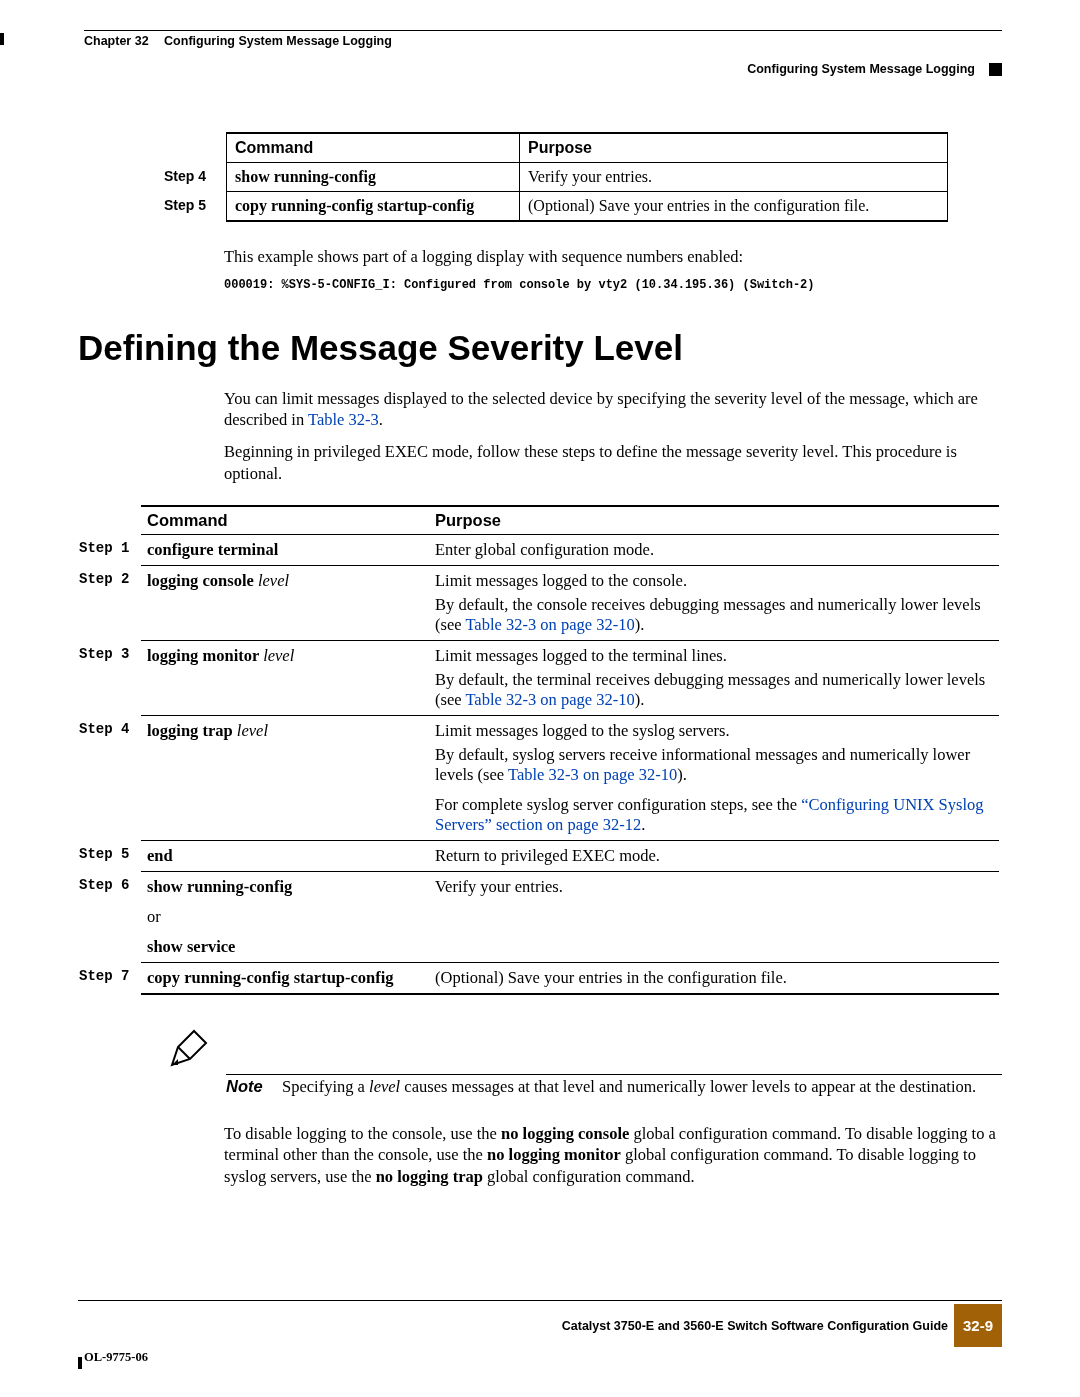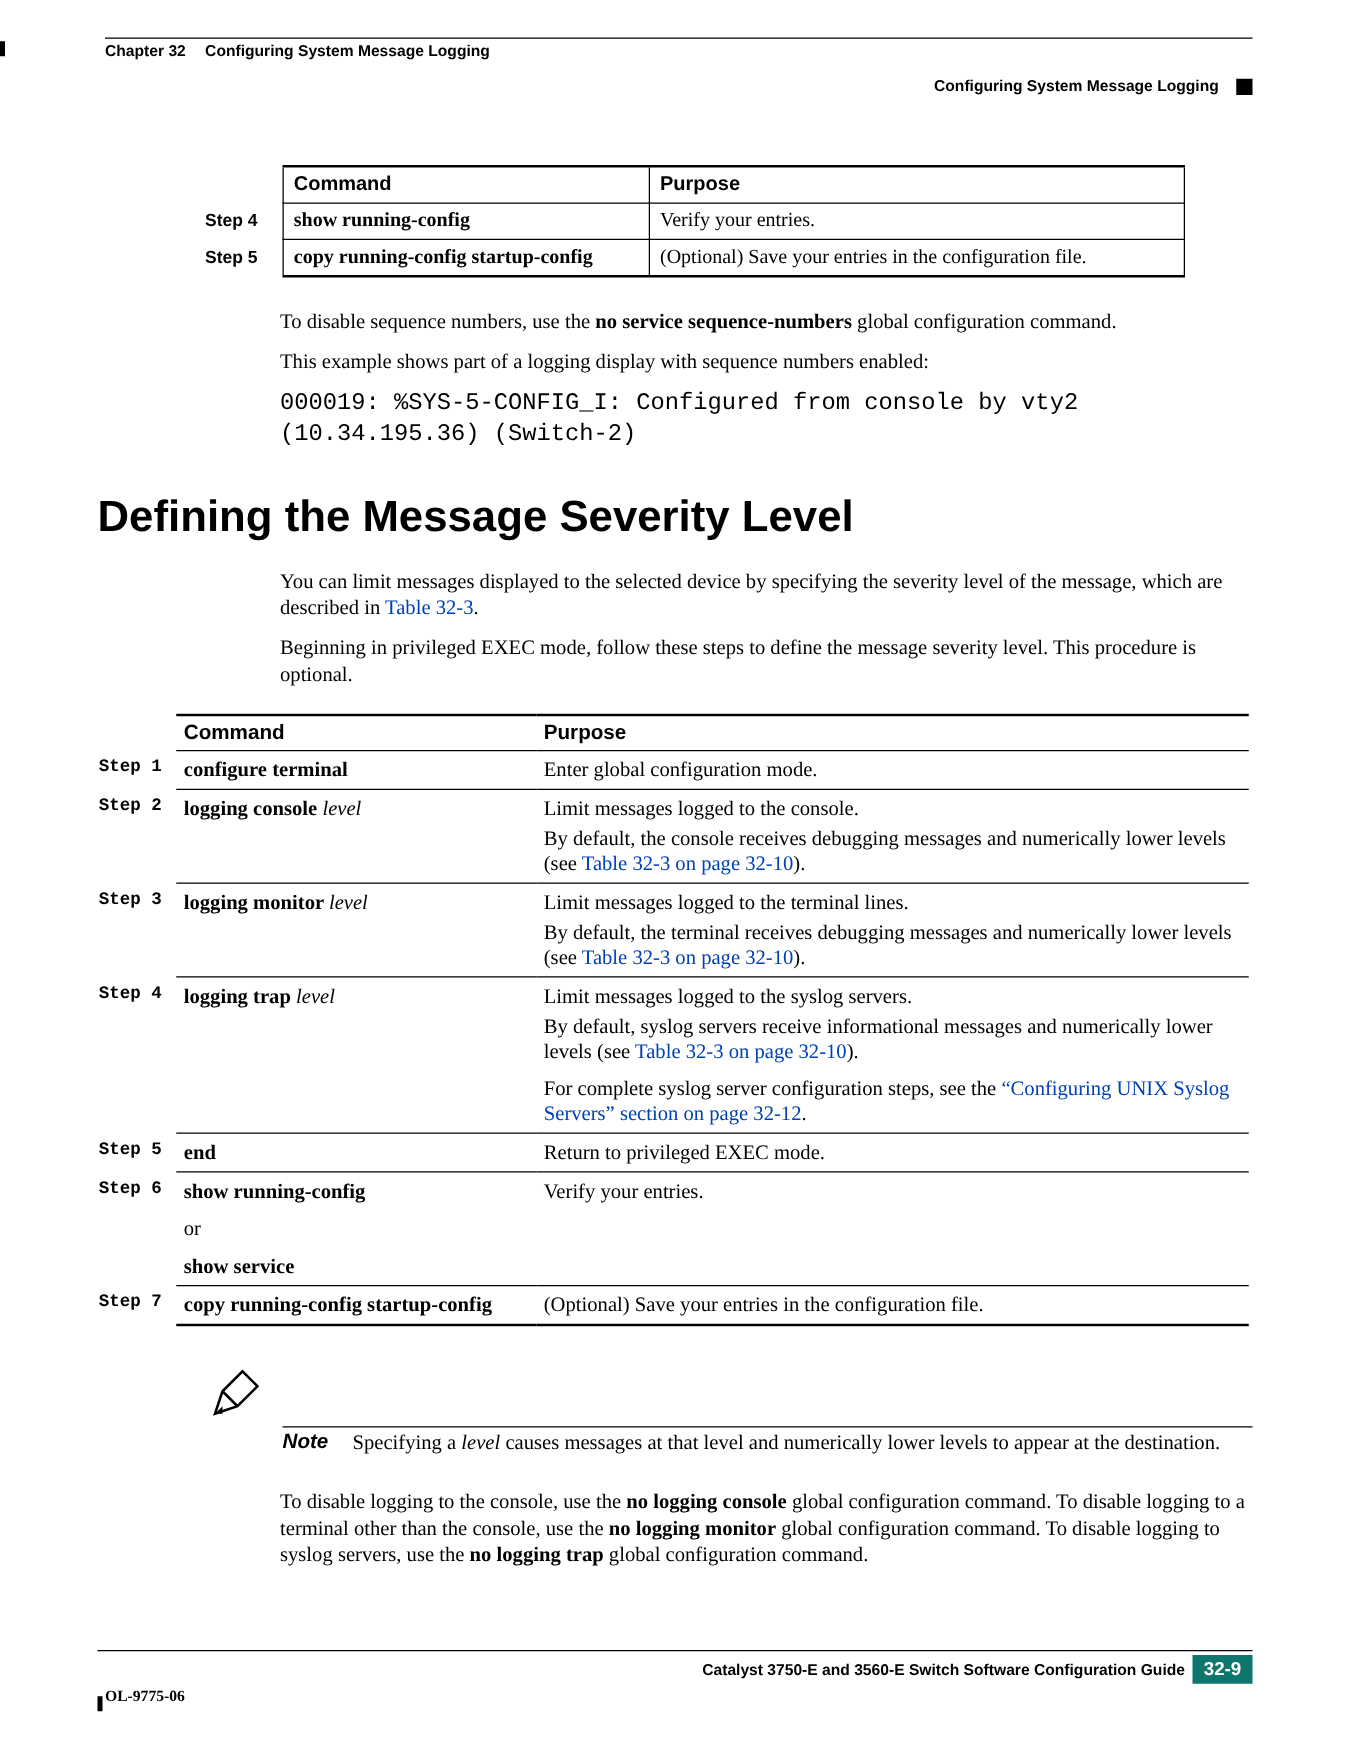--- a/index.html
+++ b/index.html
@@ -88,22 +88,23 @@
 
   .body-block {
     margin-left: 146px;
     margin-top: 24px;
     font-size: 16.5px;
     line-height: 1.32;
   }
   .body-block p { margin: 0 0 10px 0; }
   .code {
     font-family: "Courier New", monospace;
-    font-size: 19px;
+    font-size: 12px;
     margin-top: 4px;
+    font-weight: bold;
   }
 
   h2.section {
     font-family: Arial, Helvetica, sans-serif;
     font-weight: bold;
     font-size: 35px;
     margin: 34px 0 0 0;
   }
   .body-block2 {
     margin-left: 146px;
@@ -206,25 +207,25 @@
     font-family: Arial, Helvetica, sans-serif;
   }
   .footer-guide {
     font-weight: bold;
     font-size: 12.5px;
     text-align: right;
     flex: 1;
     padding-right: 6px;
   }
   .page-badge {
-    background: #0f766e;
+    background: #a16207;
     color: #fff;
     font-weight: bold;
     font-size: 15px;
-    padding: 3px 9px;
+    padding: 13px 9px;
   }
   .footer-doc {
     font-weight: bold;
     font-size: 12.5px;
     margin-left: 6px;
     margin-top: 3px;
   }
   .left-tick {
     position: absolute;
     left: 0; width: 4px; height: 12px; background: #000;
@@ -267,23 +268,20 @@
           <tr>
             <td class="stepcol">Step 5</td>
             <td class="cmdcol">copy running-config startup-config</td>
             <td>(Optional) Save your entries in the configuration file.</td>
           </tr>
         </tbody>
       </table>
     </div>
 
     <div class="body-block">
-      <p>
-        <span>To disable sequence numbers, use the </span><span class="bold">no service sequence-numbers</span><span> global configuration command.</span>
-      </p>
       <p>This example shows part of a logging display with sequence numbers enabled:</p>
       <div class="code">000019: %SYS-5-CONFIG_I: Configured from console by vty2 (10.34.195.36) (Switch-2)</div>
     </div>
 
     <h2 class="section">Defining the Message Severity Level</h2>
 
     <div class="body-block2">
       <p>
         <span>You can limit messages displayed to the selected device by specifying the severity level of the message, which are described in </span><span class="link">Table 32-3</span><span>.</span>
       </p>

